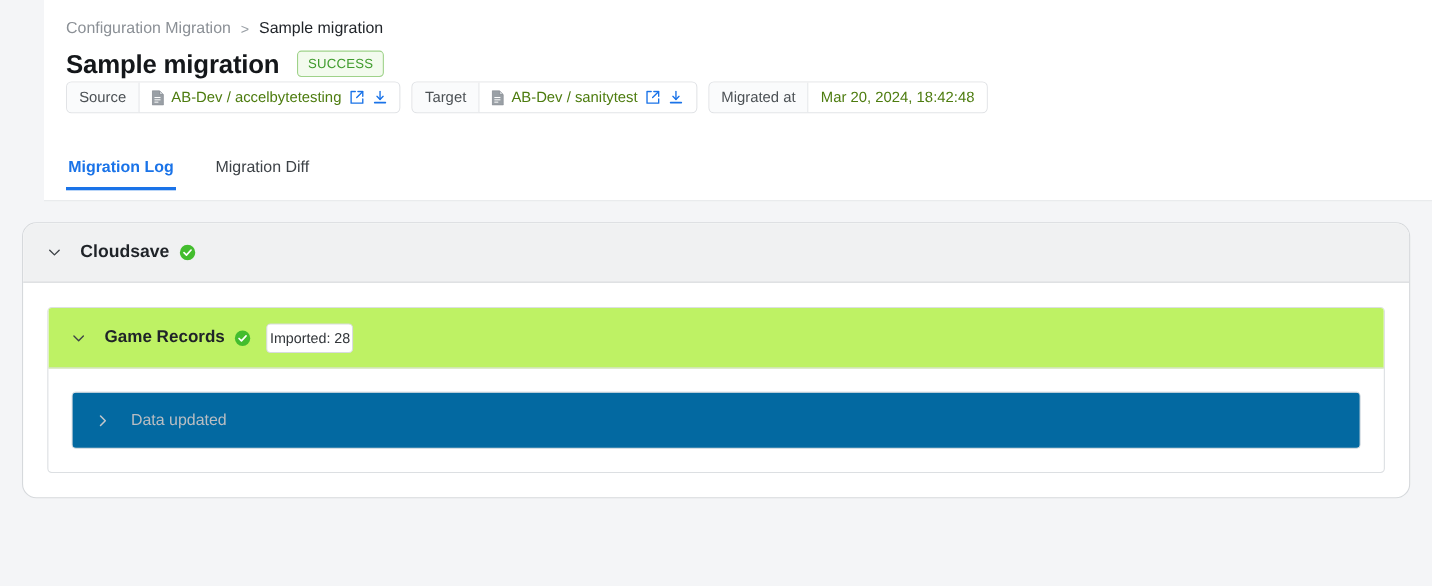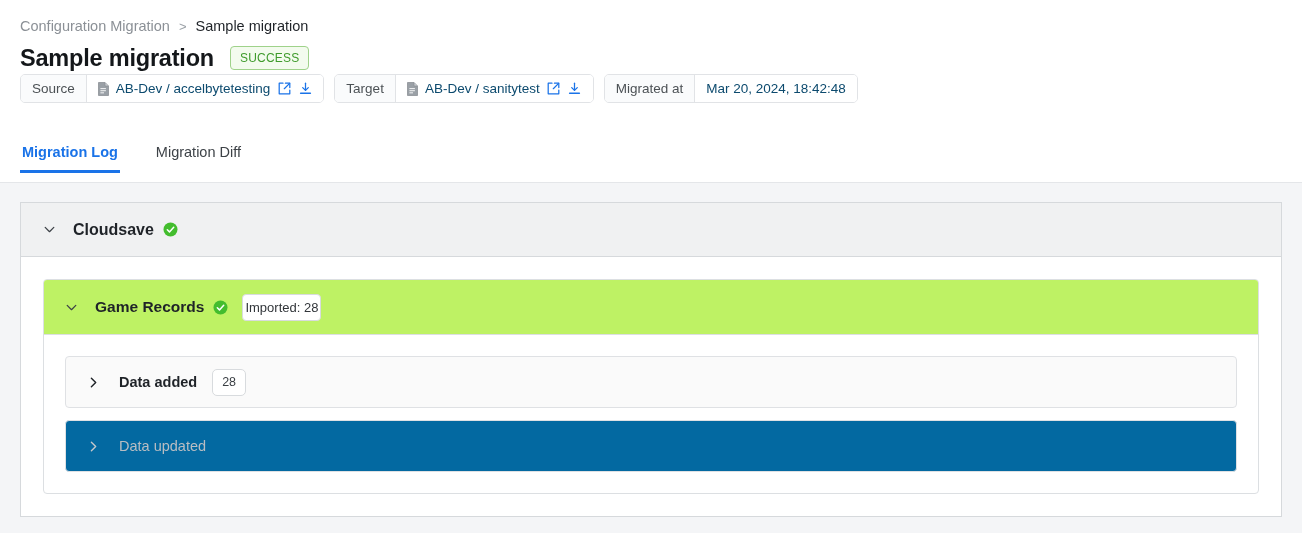--- a/index.html
+++ b/index.html
@@ -15,20 +15,21 @@
     overflow: hidden;
   }
 
   
   .page-header {
     background: #ffffff;
     padding: 16px;
     height: 183px;
     box-sizing: border-box;
     position: relative;
+    margin-left: 40px;
   }
 
   .breadcrumb {
     position: absolute;
     left: 20px;
     top: 17px;
     font-size: 14.5px;
     line-height: 19px;
     display: flex;
     align-items: center;
@@ -96,21 +97,21 @@
     color: #4c5155;
     font-size: 13.5px;
     display: flex;
     align-items: center;
     padding: 0 11px;
     border-right: 1px solid #e1e3e6;
     white-space: nowrap;
   }
   .chip-value {
     background: #ffffff;
-    color: #0c4a6e;
+    color: #4d7c0f;
     font-size: 13.5px;
     display: flex;
     align-items: center;
     gap: 7px;
     padding: 0 11px;
     white-space: nowrap;
   }
   .chip-value .chip-text { line-height: 16px; }
 
   .icon-file {
@@ -169,21 +170,21 @@
   }
 
   
   .content {
     padding: 19px 20px 0 20px;
     box-sizing: border-box;
   }
 
   .panel {
     border: 1px solid #d6d9dc;
-    border-radius: 0;
+    border-radius: 13px;
     background: #ffffff;
     overflow: hidden;
   }
 
   .panel-head {
     background: #f0f1f2;
     border-bottom: 1px solid #d6d9dc;
     height: 54px;
     display: flex;
     align-items: center;
@@ -424,29 +425,20 @@
             <svg width="15" height="15" viewBox="0 0 15 15">
               <circle cx="7.5" cy="7.5" r="7" fill="#43bd2e"></circle>
               <path d="M4.3 7.7 L6.5 9.9 L10.7 5.3" fill="none" stroke="#ffffff" stroke-width="1.5" stroke-linecap="round" stroke-linejoin="round"></path>
             </svg>
           </span>
           <span class="pill">Imported: 28</span>
         </div>
 
         <div class="card-body">
 
-          <div class="subrow">
-            <span class="chev">
-              <svg width="13" height="13" viewBox="0 0 13 13">
-                <path d="M4.4 2.2 L8.7 6.5 L4.4 10.8" fill="none" stroke="#1f2328" stroke-width="1.45" stroke-linecap="round" stroke-linejoin="round"></path>
-              </svg>
-            </span>
-            <span class="acc-title">Data added</span>
-            <span class="pill count">28</span>
-          </div>
 
           <div class="subrow disabled">
             <span class="chev">
               <svg width="13" height="13" viewBox="0 0 13 13">
                 <path d="M4.4 2.2 L8.7 6.5 L4.4 10.8" fill="none" stroke="#c3c7cb" stroke-width="1.4" stroke-linecap="round" stroke-linejoin="round"></path>
               </svg>
             </span>
             <span class="acc-title">Data updated</span>
           </div>
 

